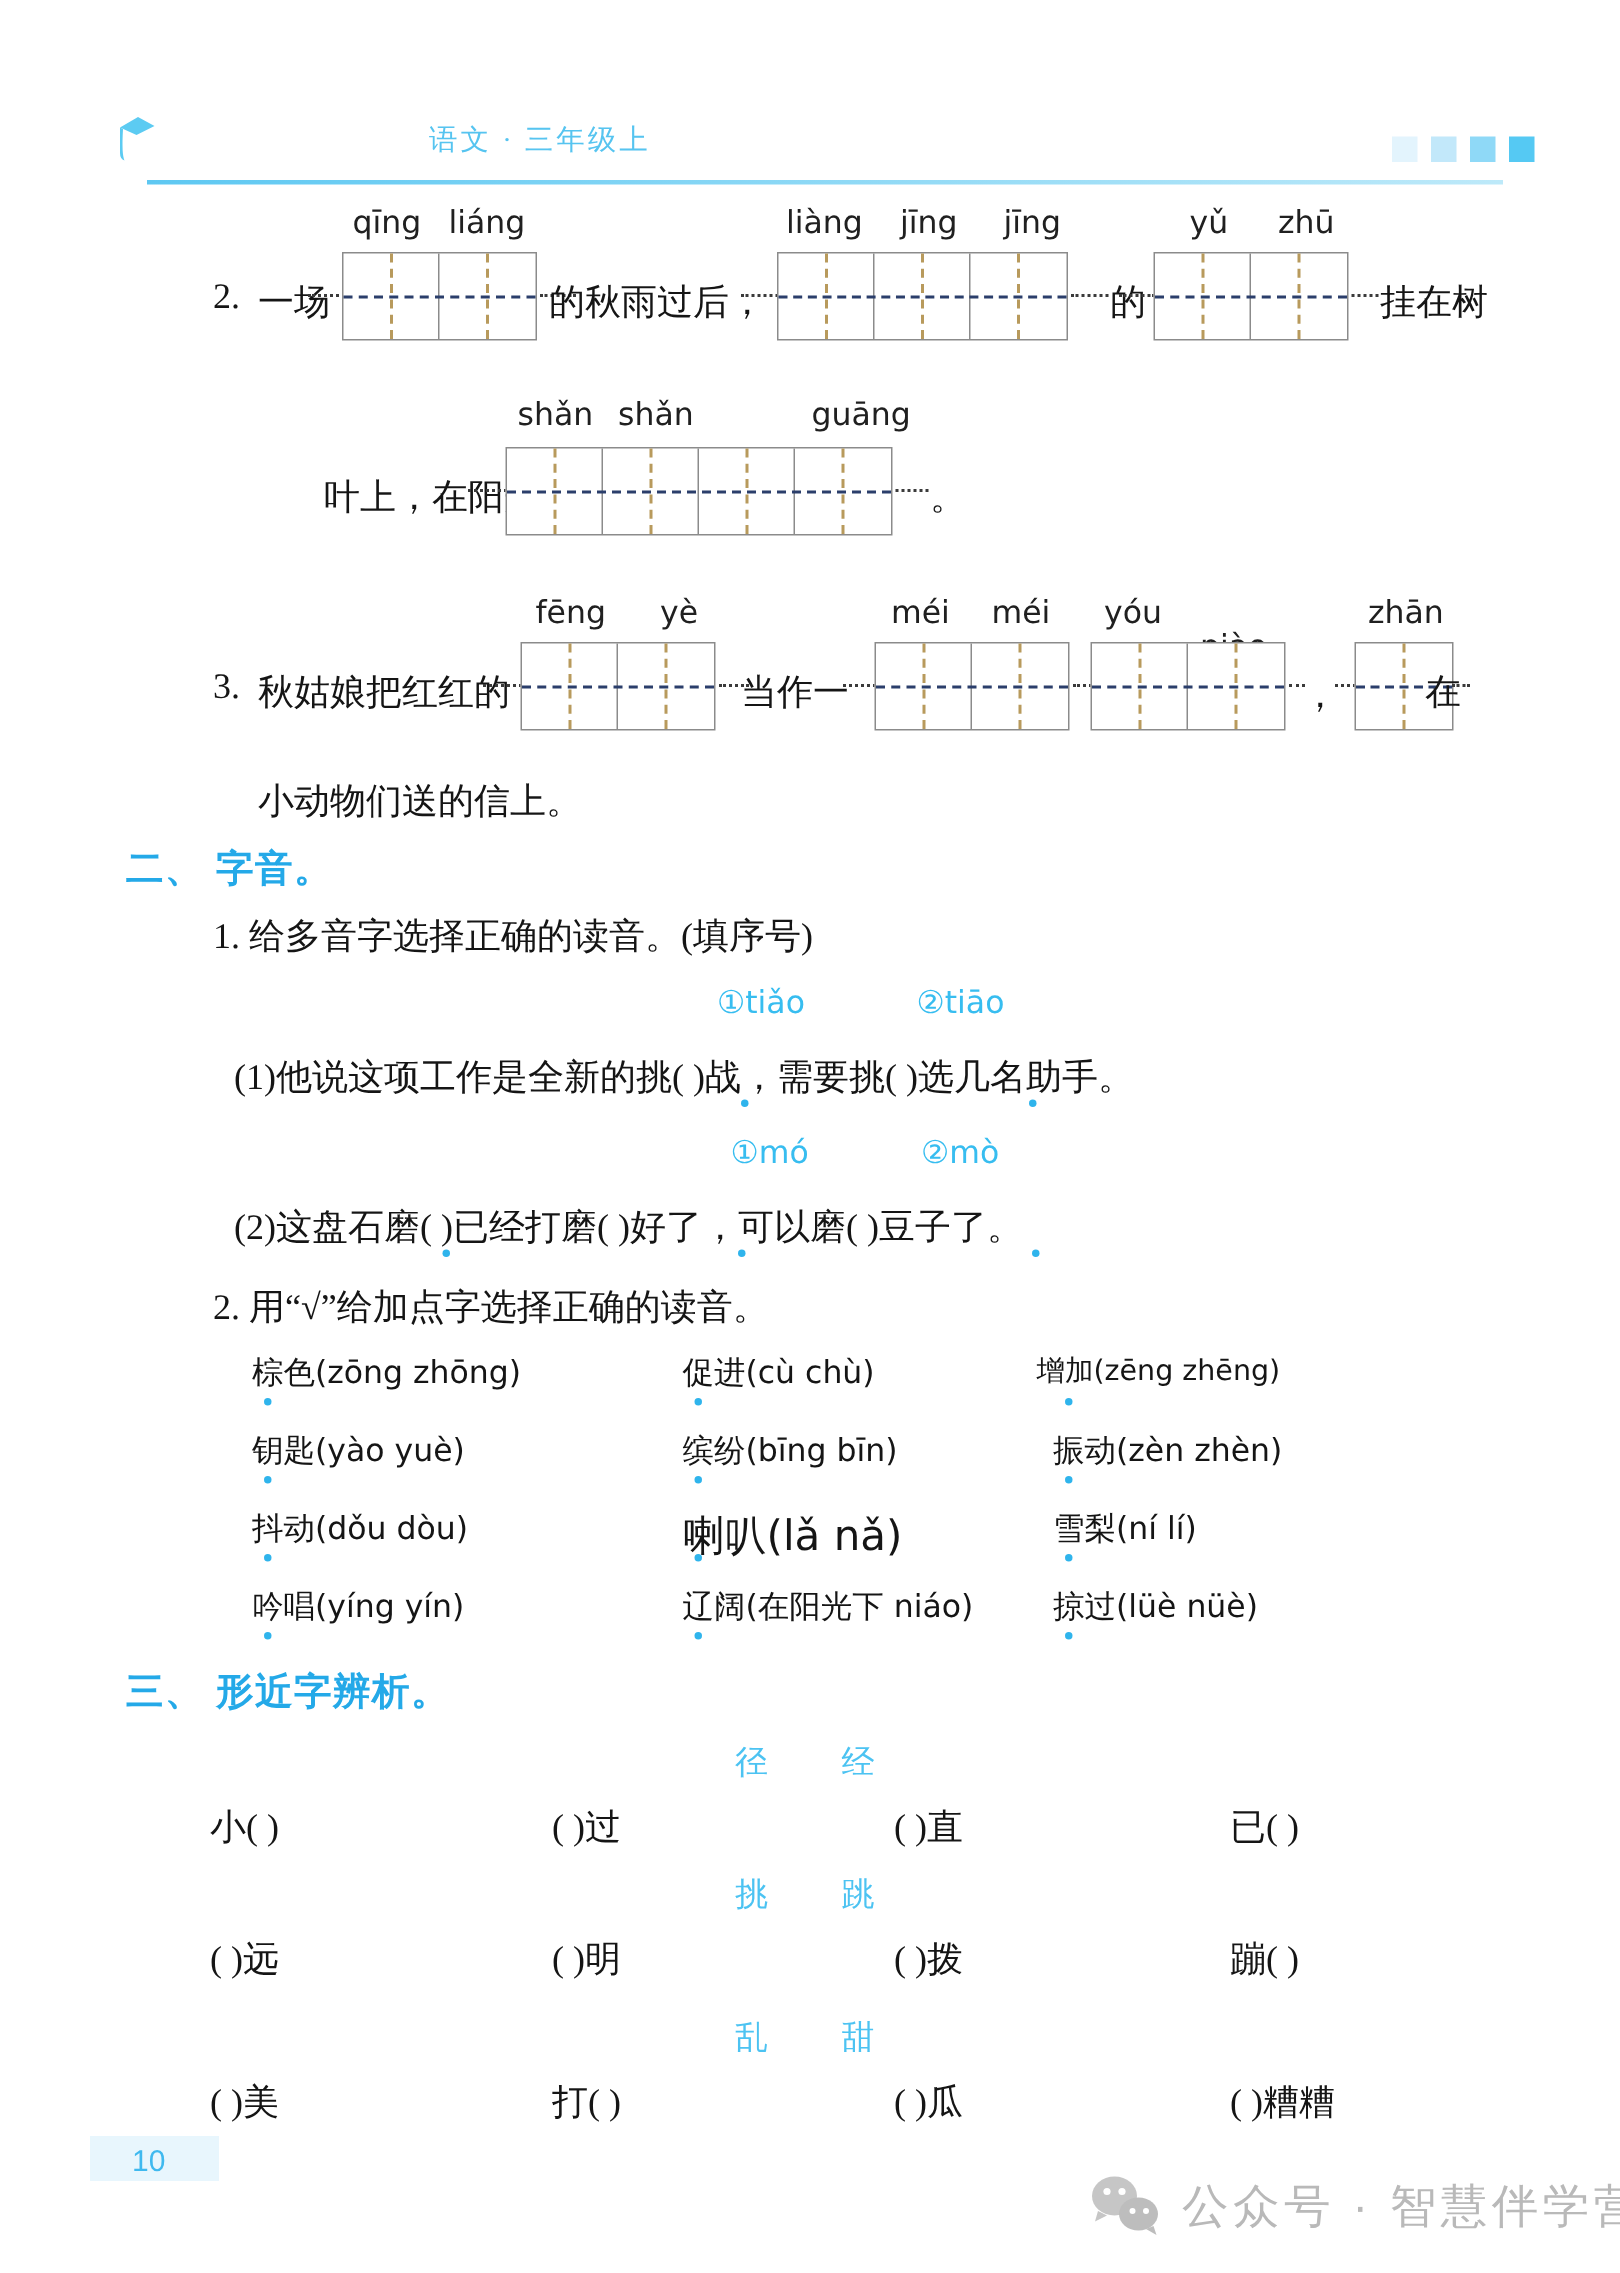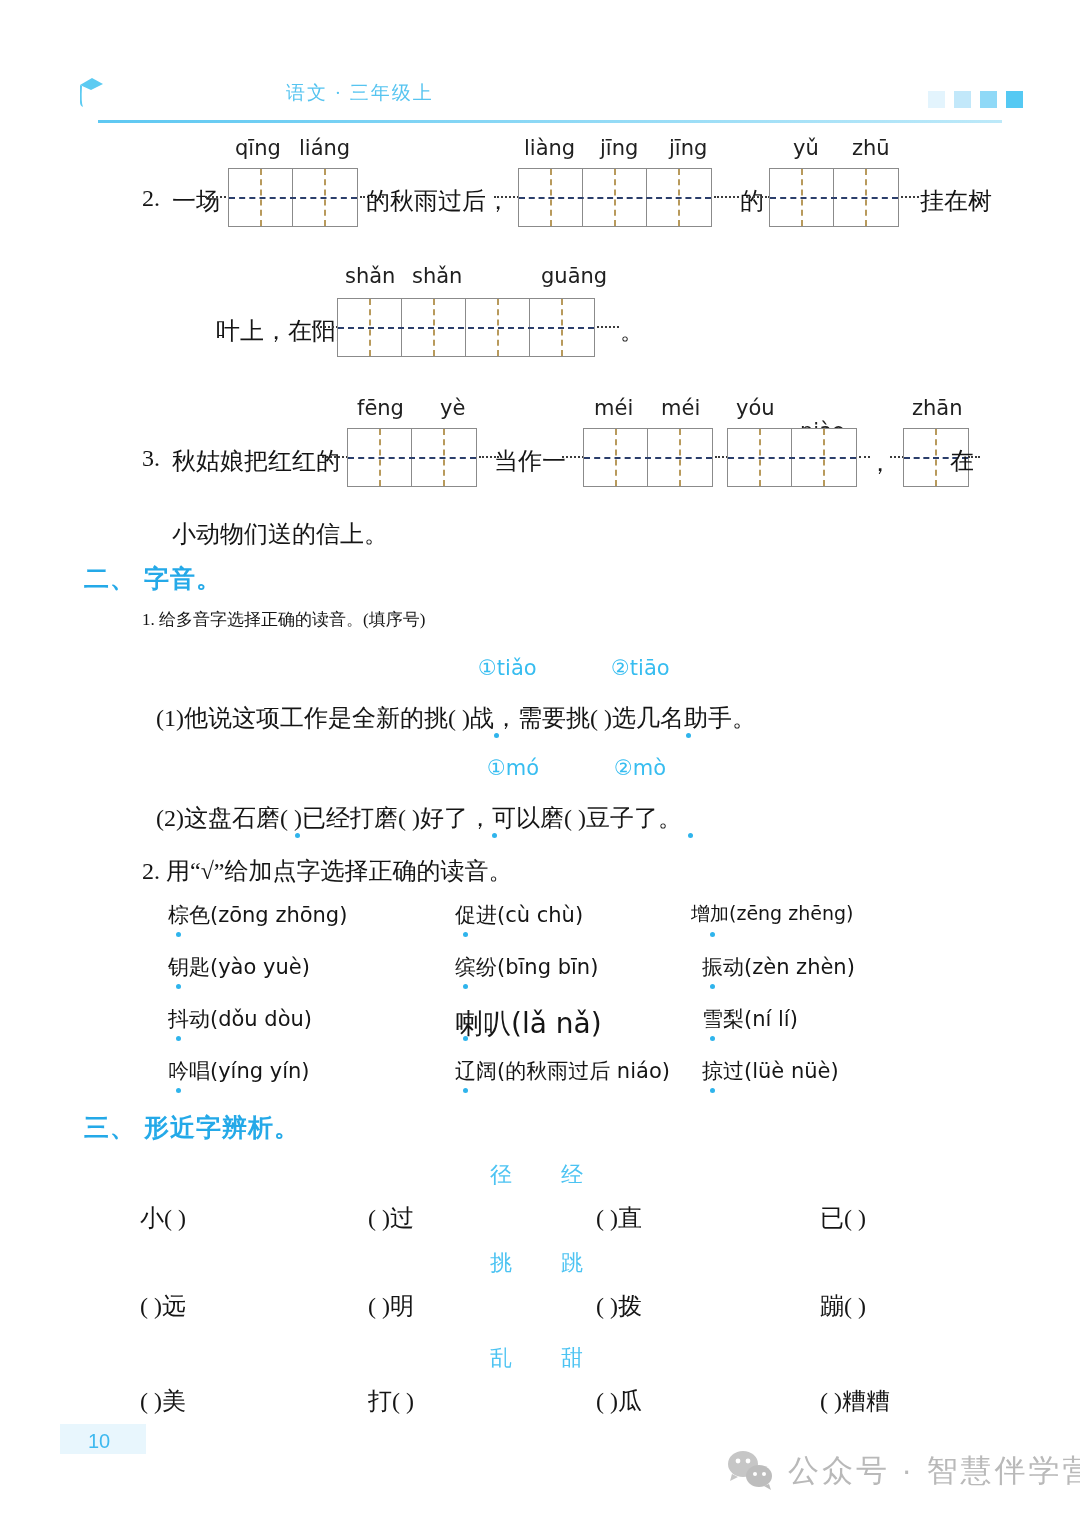--- a/index.html
+++ b/index.html
@@ -302,21 +302,21 @@
   <div class="cell"></div>
 </div>
 <div class="extline" style="left:968px; top:456px; width:12px;"></div>
 
 <div class="ln" style="left:950px; top:445px;">在</div>
 
 <div class="ln" style="left:172px; top:518px;">小动物们送的信上。</div>
 
 <div class="sec-title" style="left:84px; top:562px;">二、 字音。</div>
 
-<div class="ln" style="left:142px; top:608px; font-size:17px;">1. 给多音字选择正确的读音。(填序号)</div>
+<div class="ln" style="left:142px; top:608px; font-size:24px;">1. 给多音字选择正确的读音。(填序号)</div>
 
 <div class="blue-opt" style="left:478px; top:656px;">①tiǎo</div>
 <div class="blue-opt" style="left:611px; top:656px;">②tiāo</div>
 <div class="ln" style="left:156px; top:702px;text-align:right;">(1)他说这项工作是全新的挑(        )战，需要挑(        )选几名助手。</div>
 <div class="dot" style="left:494px; top:733px;"></div>
 <div class="dot" style="left:686px; top:733px;"></div>
 
 <div class="blue-opt" style="left:487px; top:756px;">①mó</div>
 <div class="blue-opt" style="left:614px; top:756px;">②mò</div>
 <div class="ln" style="left:156px; top:802px;">(2)这盘石磨(        )已经打磨(        )好了，可以磨(        )豆子了。</div>
@@ -341,21 +341,21 @@
 <div class="dot" style="left:710px; top:984px;"></div>
 
 <div class="ln" style="left:168px; top:1005px; font-family:'DejaVu Sans',sans-serif; font-size:21px;">抖动(dǒu  dòu)</div>
 <div class="ln" style="left:455px; top:1005px; font-family:'DejaVu Sans',sans-serif; font-size:28px;">喇叭(lǎ  nǎ)</div>
 <div class="ln" style="left:702px; top:1005px; font-family:'DejaVu Sans',sans-serif; font-size:21px;">雪梨(ní  lí)</div>
 <div class="dot" style="left:176px; top:1036px;"></div>
 <div class="dot" style="left:463px; top:1036px;"></div>
 <div class="dot" style="left:710px; top:1036px;"></div>
 
 <div class="ln" style="left:168px; top:1057px; font-family:'DejaVu Sans',sans-serif; font-size:21px;">吟唱(yíng  yín)</div>
-<div class="ln" style="left:455px; top:1057px; font-family:'DejaVu Sans',sans-serif; font-size:21px;">辽阔(的秋雨过后  niáo)</div>
+<div class="ln" style="left:455px; top:1057px; font-family:'DejaVu Sans',sans-serif; font-size:21px;">辽阔(在阳光下  niáo)</div>
 <div class="ln" style="left:702px; top:1057px; font-family:'DejaVu Sans',sans-serif; font-size:21px;">掠过(lüè  nüè)</div>
 <div class="dot" style="left:176px; top:1088px;"></div>
 <div class="dot" style="left:463px; top:1088px;"></div>
 <div class="dot" style="left:710px; top:1088px;"></div>
 
 <div class="sec-title" style="left:84px; top:1111px;">三、 形近字辨析。</div>
 
 <div class="blue-char" style="left:490px; top:1160px;">径</div>
 <div class="blue-char" style="left:561px; top:1160px;">经</div>
 <div class="ln" style="left:140px; top:1202px;">小(        )</div>

